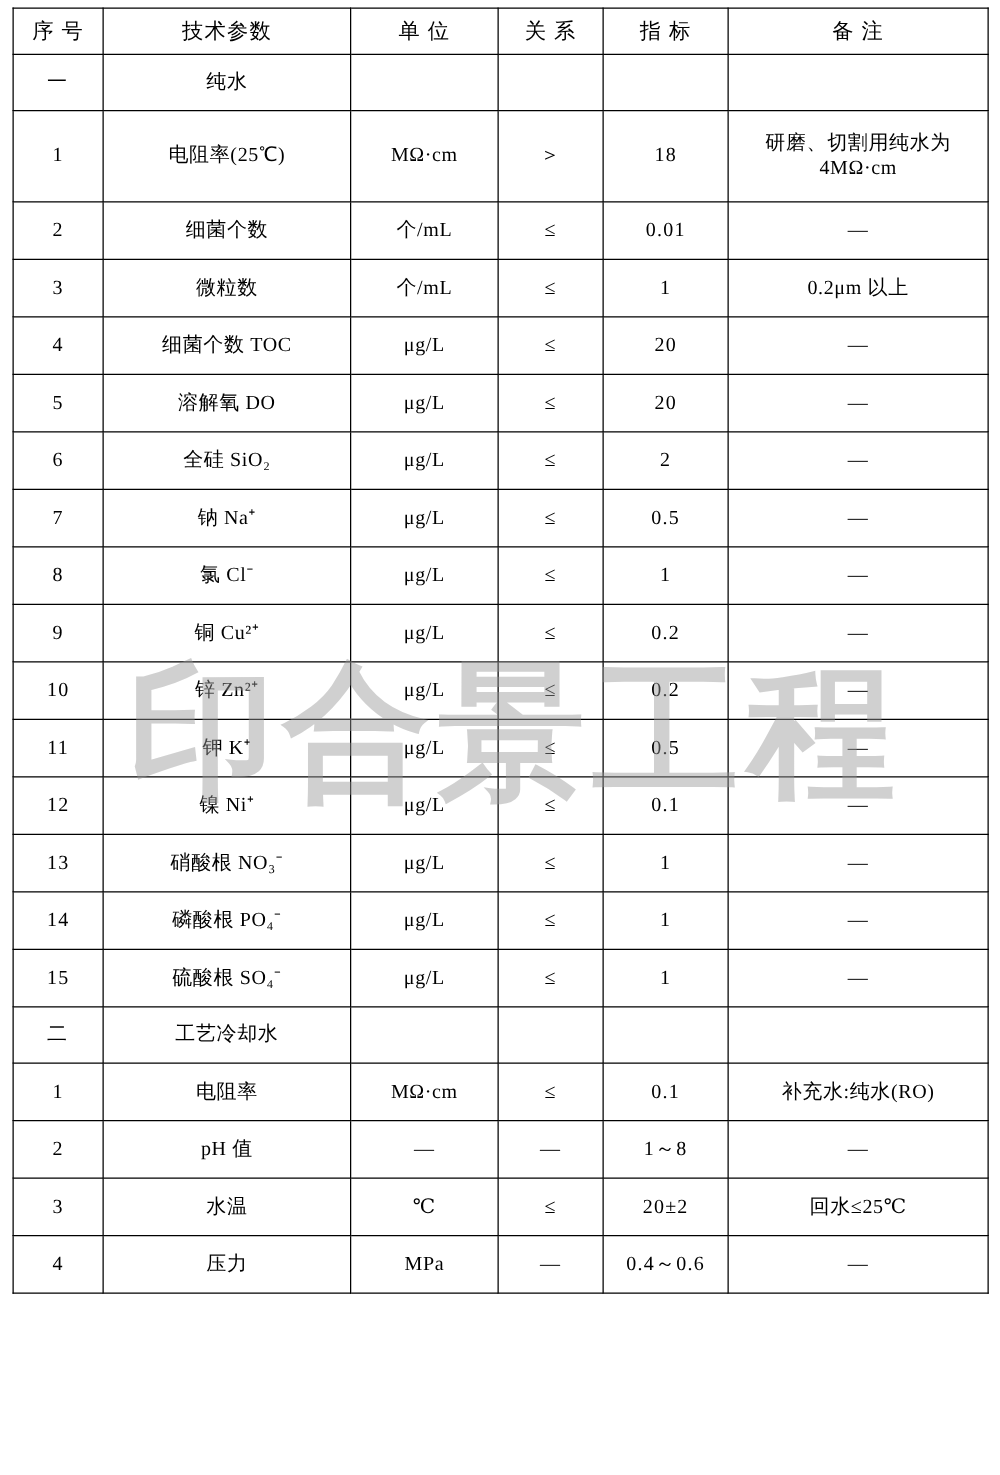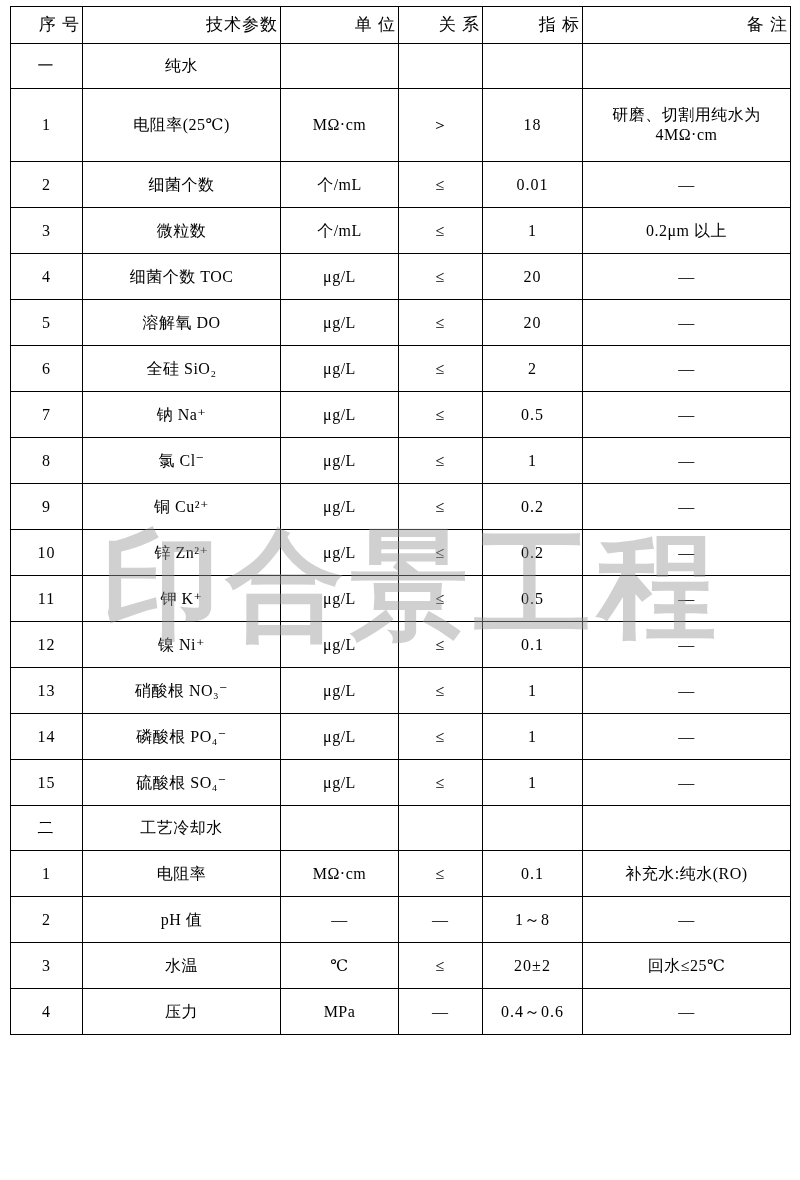--- a/index.html
+++ b/index.html
@@ -36,21 +36,20 @@
     font-weight: normal;
     font-size: 16px;
     padding: 0 2px;
     line-height: 1.25;
     background: transparent;
   }
   table.spec tr.hdr td {
     height: 36px;
     font-size: 17px;
     letter-spacing: 1px;
-    text-align: right;
   }
   table.spec tr.rowline td {
     height: 45px;
   }
   table.spec tr.tall td {
     height: 72px;
   }
   table.spec tr.section td {
     height: 44px;
   }
@@ -61,20 +60,21 @@
   col.c-idx   { width: 100px; }
   col.c-note  { width: 208px; }
 
   .cell-no, .cell-rel, .cell-idx {
     font-family: "Liberation Serif", serif;
     letter-spacing: 1px;
   }
   .cell-param {
     font-size: 16px;
     letter-spacing: 0.5px;
+    font-family: Liberation Serif, serif;
   }
   .cell-unit {
     font-size: 15px;
     letter-spacing: 0.5px;
   }
   .cell-note {
     font-size: 15px;
     letter-spacing: 0.5px;
   }
   .rel-big {

